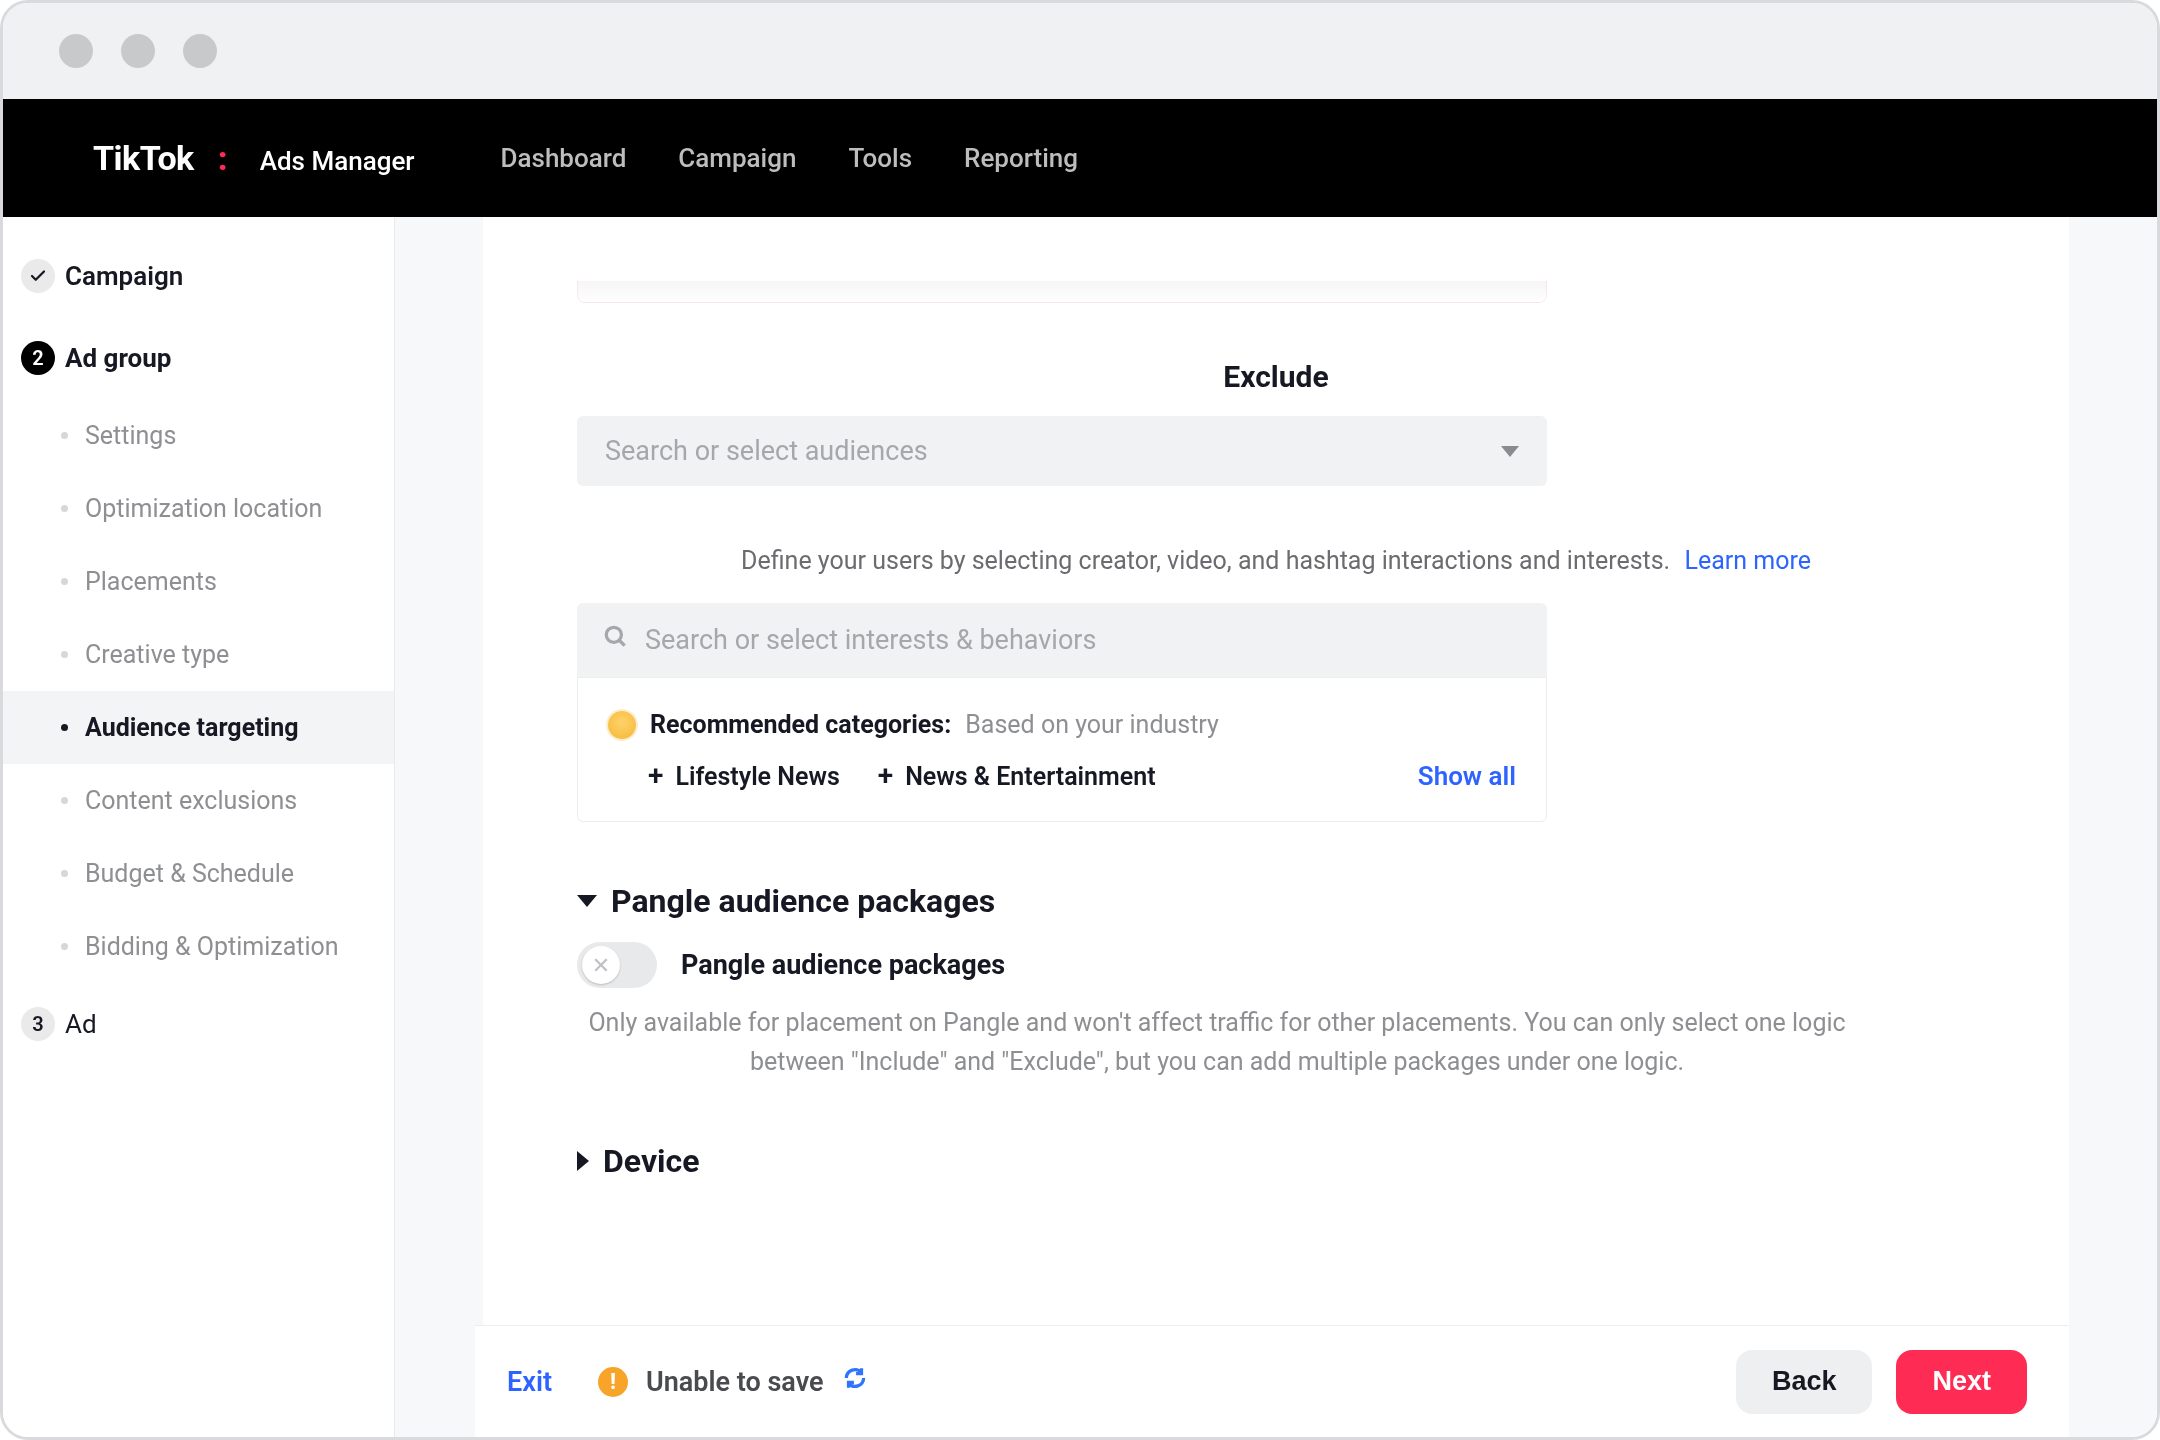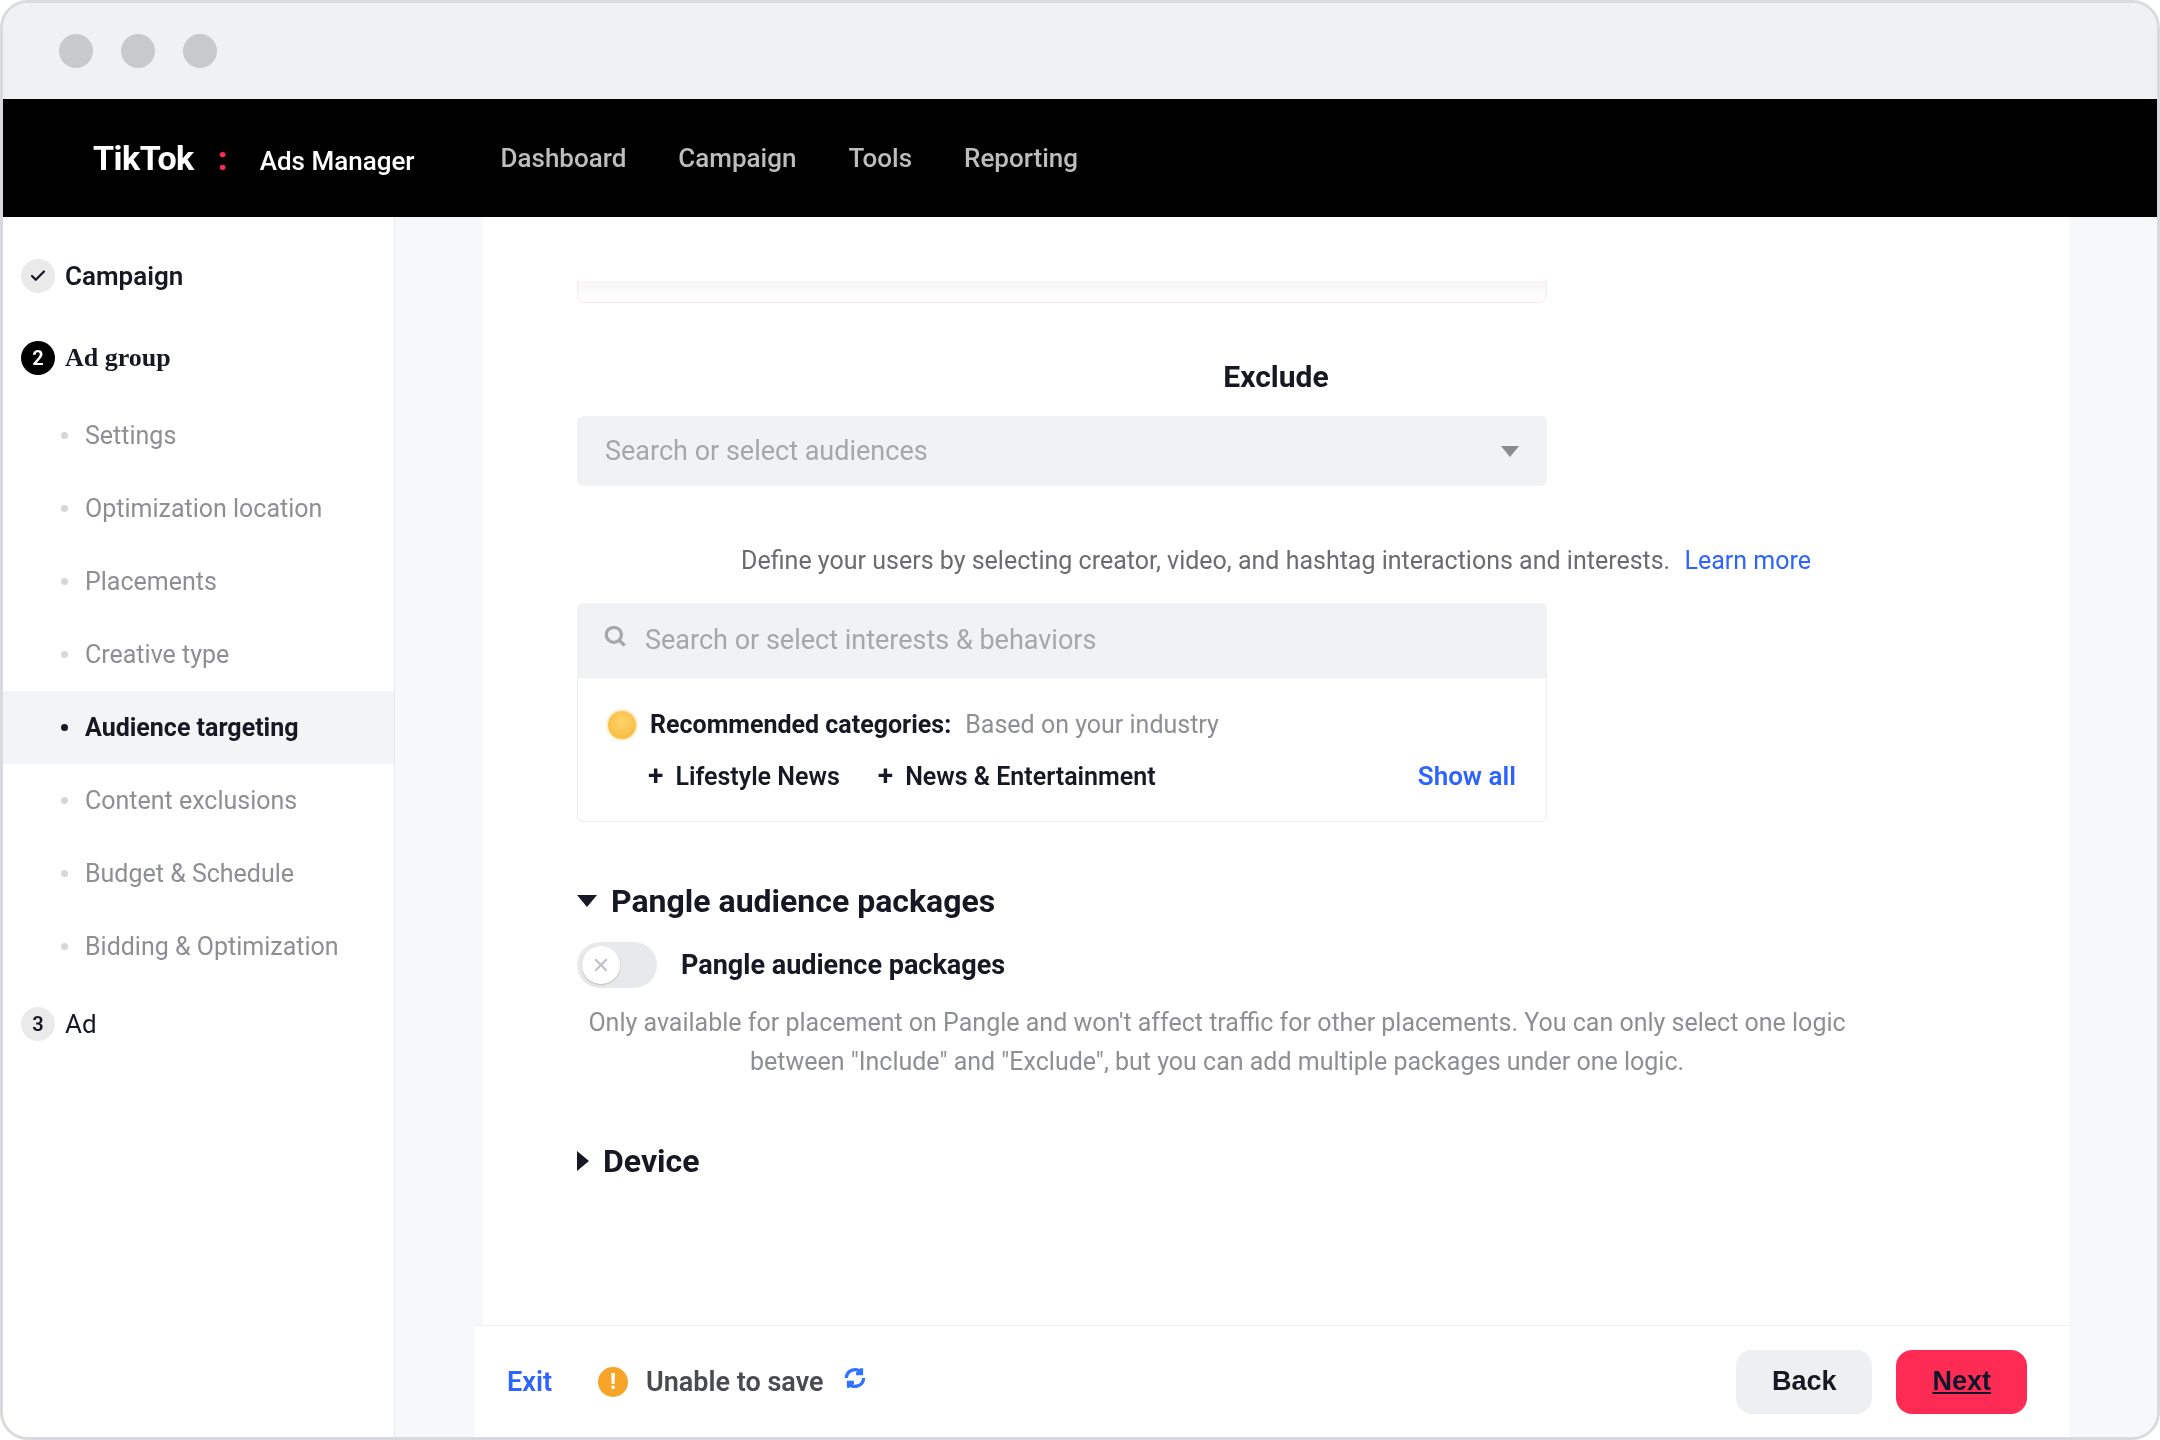--- a/index.html
+++ b/index.html
@@ -69,21 +69,21 @@
   .step-circle {
     width: 34px; height: 34px; border-radius: 50%;
     display: inline-flex; align-items: center; justify-content: center;
     font-size: 20px; font-weight: 600; color: #161823; background: #eaeaea;
     position: absolute; left: 18px;
   }
   .step-circle.done { background: #eaeaea; }
   .step-circle.done svg { width: 18px; height: 18px; }
   .step-circle.active { background: #000; color: #fff; }
   .step-row .label { font-weight: 600; }
-  .step-row.active .label { font-weight: 700; font-family: Liberation Serif, serif; }
+  .step-row.active .label { font-weight: 700; }
 
   .substeps { }
   .substep {
     display: flex; align-items: center; gap: 22px;
     padding: 22px 26px 22px 82px;
     font-size: 25px;
     color: #8e8f93;
     cursor: pointer;
     position: relative;
   }
@@ -207,21 +207,21 @@
     display: inline-flex; align-items: center; justify-content: center; font-size: 22px; font-weight: 800;
   }
   .refresh-icon svg { width: 26px; height: 26px; stroke: #2f73ff; fill: none; stroke-width: 3; }
   .footer-right { display: flex; align-items: center; gap: 24px; }
   .btn {
     height: 64px; padding: 0 36px; border-radius: 16px; font-size: 27px; font-weight: 600; cursor: pointer;
     display: inline-flex; align-items: center; justify-content: center;
     border: none;
   }
   .btn-secondary { background: #eeeff1; color: #161823; }
-  .btn-primary { background: #fe2c55; color: #0f172a; text-decoration: underline; }
+  .btn-primary { background: #fe2c55; color: #ffffff; }
 
   
   .prev-shadow {
     width: 970px; max-width: 100%; height: 22px;
     background: linear-gradient(#f7f5f6, #fff);
     border-radius: 0 0 8px 8px;
     margin-bottom: 56px;
     border: 1px solid rgba(254,44,85,0.08);
     border-top: none;
   }

